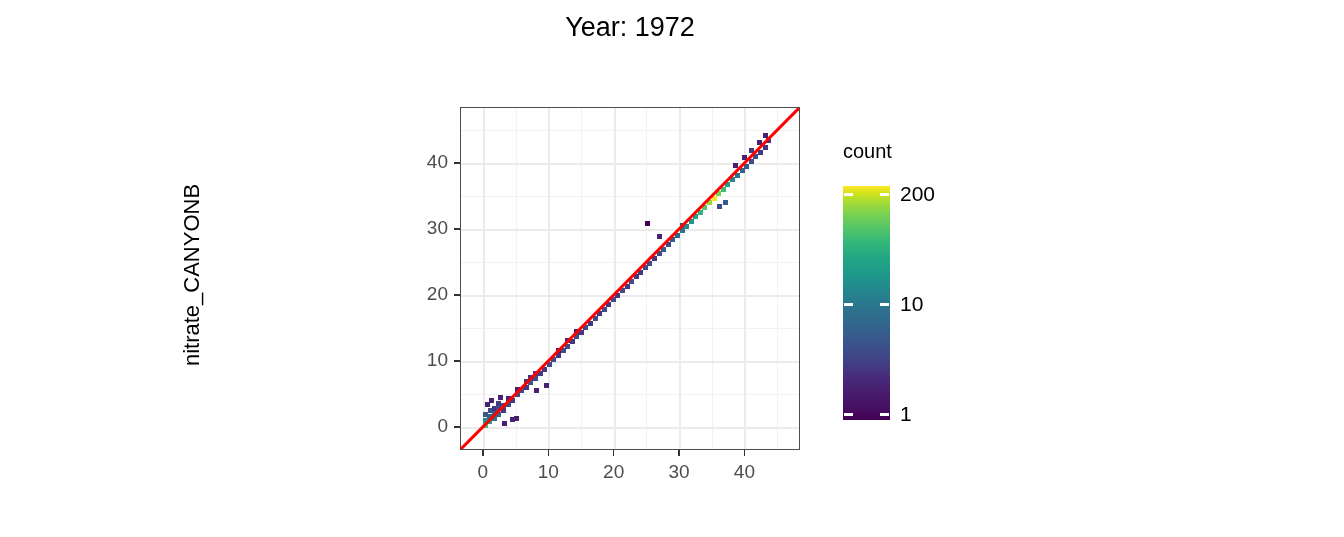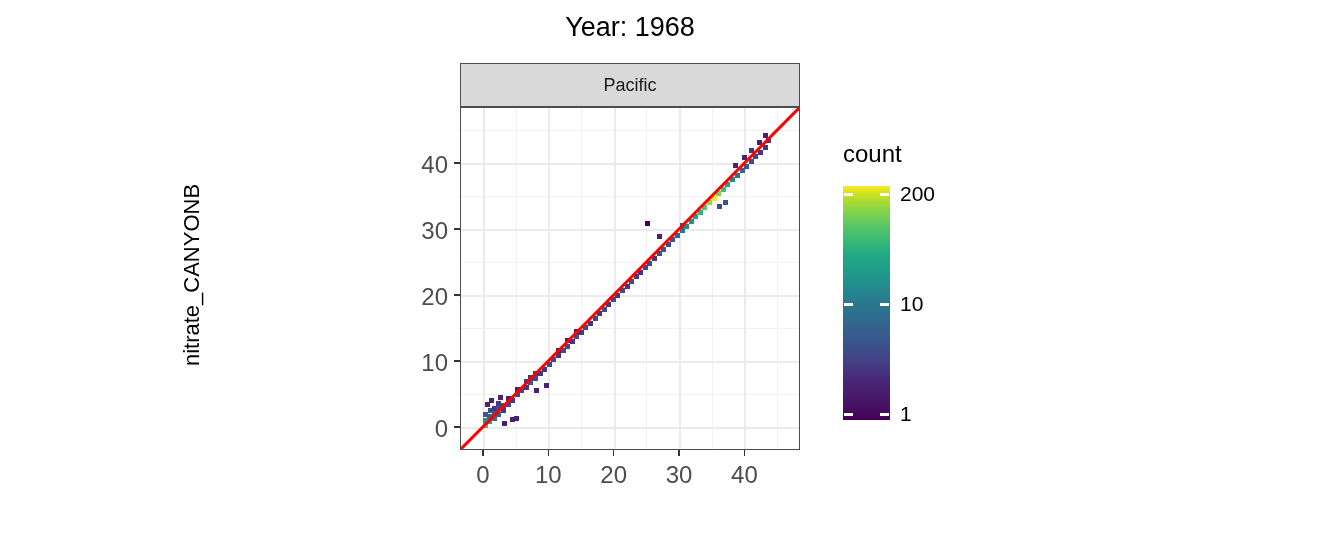--- a/index.html
+++ b/index.html
@@ -106,21 +106,21 @@
   
   .axis-tick-mark {
     position: absolute;
     background: #333333;
   }
   .axis-tick-mark.x { width: 1.5px; height: 6px; }
   .axis-tick-mark.y { width: 6px; height: 1.5px; }
 
   .axis-tick-label {
     position: absolute;
-    font-size: 24px;
+    font-size: 19px;
     color: #4d4d4d;
     white-space: nowrap;
   }
   .axis-tick-label.x {
     text-align: center;
     width: 60px;
     top: 461px;
   }
   .axis-tick-label.y {
     text-align: right;
@@ -152,21 +152,21 @@
   
   #legend {
     position: absolute;
     left: 843px;
     top: 140px;
   }
   #legend-title {
     position: absolute;
     left: 0;
     top: 0;
-    font-size: 24px;
+    font-size: 20px;
     color: #000000;
     white-space: nowrap;
   }
   #legend-bar {
     position: absolute;
     left: 0;
     top: 46px;
     width: 47px;
     height: 234px;
     background: linear-gradient(to top,
@@ -203,25 +203,22 @@
     color: #000000;
     white-space: nowrap;
     transform: translateY(-50%);
   }
 </style>
 </head>
 <body>
 
 <div id="root">
 
-  <div id="plot-title">Year: 1968</div>
-
-  <div id="facet-strip">
-    <div id="facet-strip-label">Pacific</div>
-  </div>
+  <div id="plot-title">Year: 1972</div>
+
 
   <div id="panel">
     <div id="panel-inner">
         <div class="gridline-minor vert" style="left: 21.8846px;"></div>
         <div class="gridline-minor vert" style="left: 54.5769px;"></div>
         <div class="gridline-minor vert" style="left: 87.2692px;"></div>
         <div class="gridline-minor vert" style="left: 119.962px;"></div>
         <div class="gridline-minor vert" style="left: 152.654px;"></div>
         <div class="gridline-minor vert" style="left: 185.346px;"></div>
         <div class="gridline-minor vert" style="left: 218.038px;"></div>

